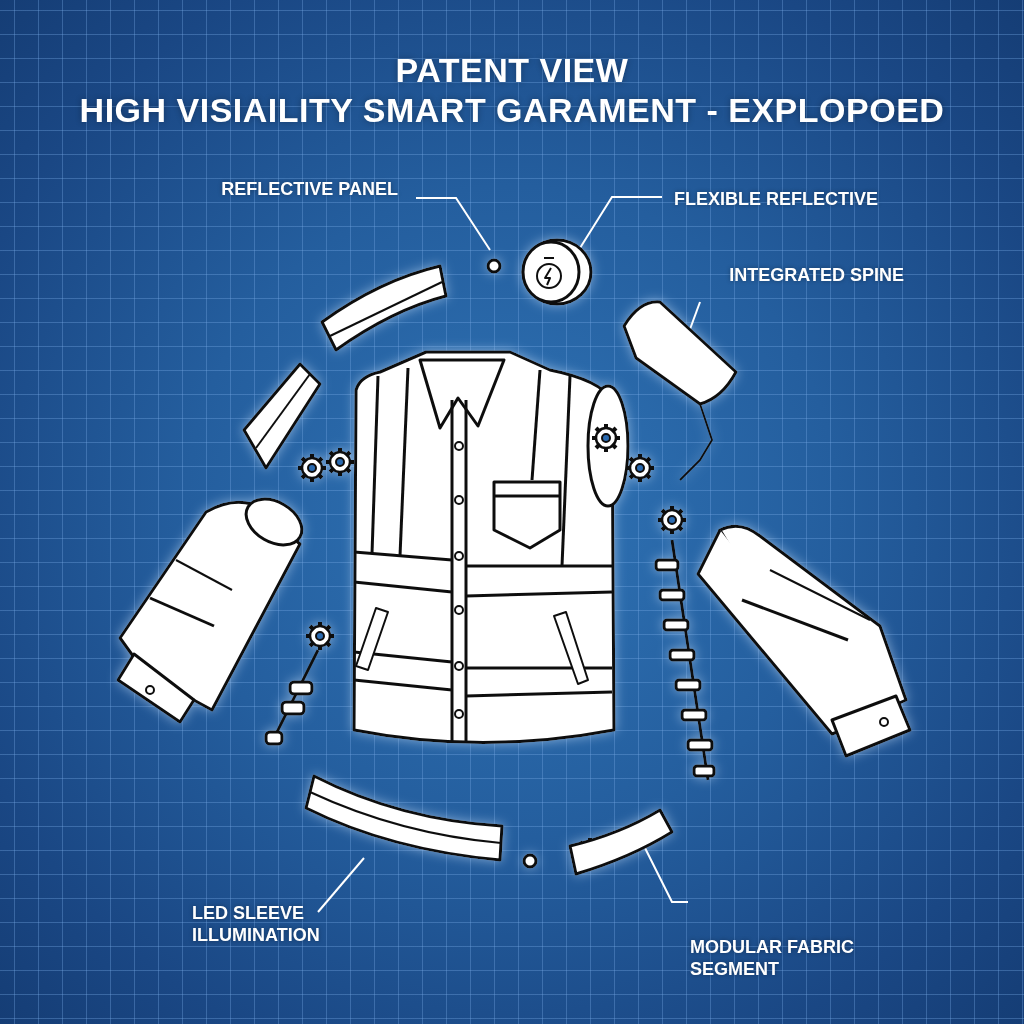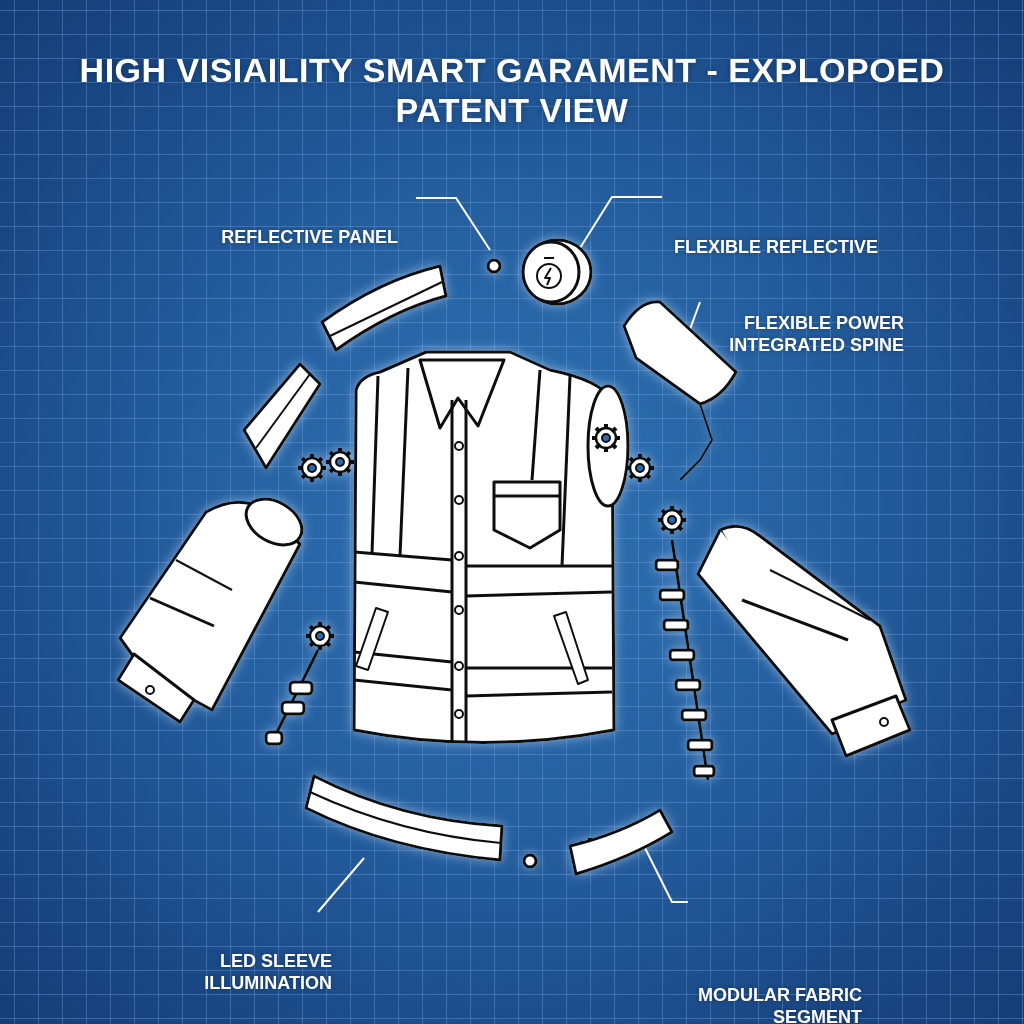--- a/index.html
+++ b/index.html
@@ -8,43 +8,42 @@
     font-family:"Liberation Sans", sans-serif;}
   .grid{position:absolute;inset:0;
     background-image:
       linear-gradient(rgba(120,170,230,0.35) 1px, transparent 1px),
       linear-gradient(90deg, rgba(120,170,230,0.35) 1px, transparent 1px);
     background-size:24px 24px;background-position:14px 10px;}
   .title{position:absolute;left:0;right:0;top:50px;text-align:center;color:#fff;
     font-weight:bold;font-size:34px;line-height:40px;letter-spacing:0.5px;
     text-shadow:0 0 6px rgba(0,0,0,0.3);}
   .label{position:absolute;color:#fff;font-weight:bold;font-size:18px;line-height:22px;
-    text-shadow:0 0 4px rgba(0,0,0,0.35);white-space:nowrap;margin-top:48px;}
-  .label.c{text-align:right;}
+    text-shadow:0 0 4px rgba(0,0,0,0.35);white-space:nowrap;}
+  .label.c{text-align:left;}
   .label.r{text-align:right;}
   svg.art{position:absolute;left:0;top:0;}
 </style>
 </head>
 <body>
 
 <div class="grid"></div>
 
 <div class="title">
+  <div>PATENT VIEW</div>
   <div>HIGH VISIAILITY SMART GARAMENT - EXPLOPOED</div>
-  <div>PATENT VIEW</div>
 </div>
 
 <div class="label r" style="left:150px;top:178px;width:248px;">
   <div>REFLECTIVE PANEL</div>
 </div>
 <div class="label" style="left:674px;top:188px;">
   <div>FLEXIBLE REFLECTIVE</div>
 </div>
 <div class="label r" style="left:700px;top:264px;width:204px;">
-  <div>FLEXIBLE POWER</div>
   <div>INTEGRATED SPINE</div>
 </div>
 <div class="label c" style="left:192px;top:902px;width:140px;">
   <div>LED SLEEVE</div>
   <div>ILLUMINATION</div>
 </div>
 <div class="label c" style="left:690px;top:936px;width:172px;">
   <div>MODULAR FABRIC</div>
   <div>SEGMENT</div>
 </div>

